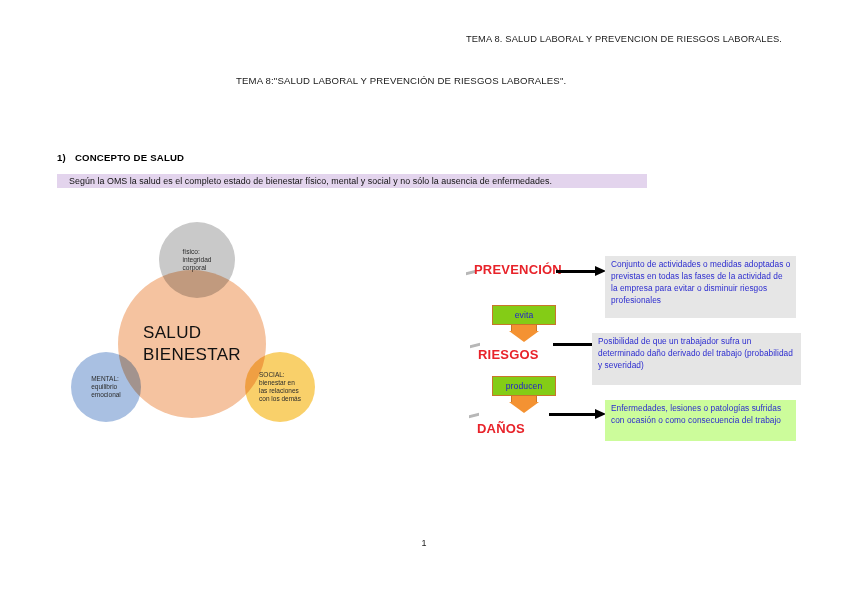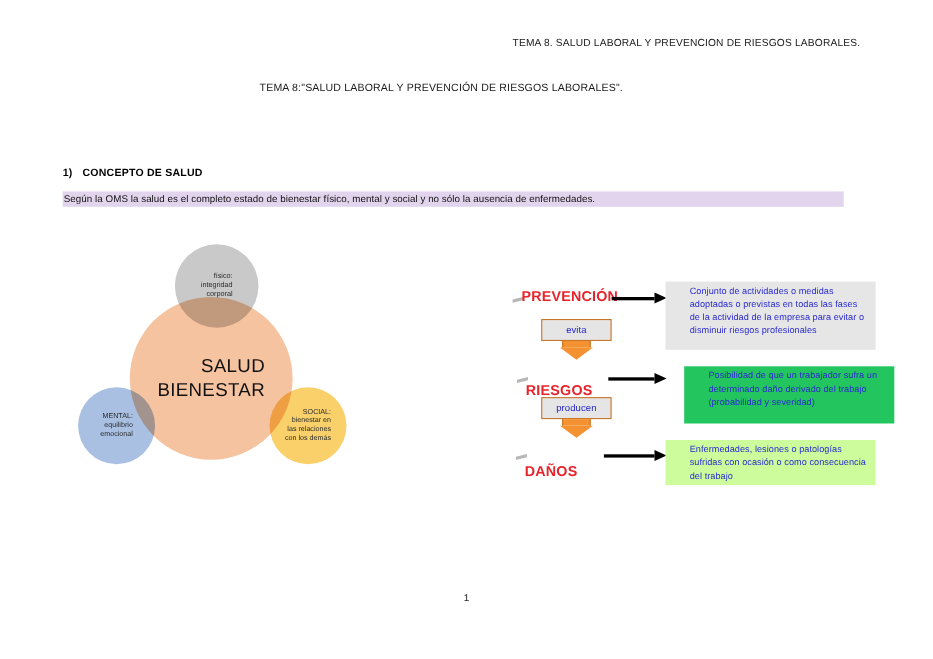--- a/index.html
+++ b/index.html
@@ -54,48 +54,48 @@
     color: #000;
     white-space: nowrap;
   }
   #sec1-heading { left: 57px; top: 152px; }
   #sec1-heading .num { margin-right: 9px; }
 
   .oms-highlight {
     position: absolute;
     left: 57px;
     top: 174px;
-    width: 710px;
+    width: 590px;
     height: 14px;
     line-height: 14px;
     background: #e3d4ed;
     font-size: 8.9px;
     letter-spacing: 0.05px;
     color: #111;
-    padding-left: 1px;
+    padding-left: 12px;
     box-sizing: border-box;
     white-space: nowrap;
   }
 
   
   .venn {
     position: absolute;
     left: 55px;
     top: 212px;
     width: 300px;
     height: 220px;
   }
   .venn .circ {
     position: absolute;
     border-radius: 50%;
     mix-blend-mode: multiply;
     display: flex;
     align-items: center;
     justify-content: center;
-    text-align: right;
+    text-align: left;
     box-sizing: border-box;
   }
   .venn .lbl {
     display: block;
     line-height: 1.22;
     color: #2b2b2b;
   }
   #venn-main {
     left: 63px; top: 58px;
     width: 148px; height: 148px;
@@ -180,29 +180,30 @@
   }
 
   
   .block-arrow {
     position: absolute;
     width: 64px;
   }
   .block-arrow .body {
     width: 64px;
     height: 20px;
-    background: #e5e5e5;
+    background: #84cc16;
     border: 1px solid #c8762a;
     box-sizing: border-box;
     display: flex;
     align-items: center;
     justify-content: center;
     font-size: 8.6px;
     color: #2222cc;
     letter-spacing: 0.1px;
+    margin-top: 15px;
   }
   .block-arrow .stem {
     width: 26px;
     height: 6px;
     margin: 0 auto;
     background: #f49232;
     border-left: 1px solid #c8762a;
     border-right: 1px solid #c8762a;
     box-sizing: border-box;
   }
@@ -216,32 +217,32 @@
   #arrow-evita    { left: 492px; top: 290px; }
   #arrow-producen { left: 492px; top: 361px; }
 
   
   .def-box {
     position: absolute;
     box-sizing: border-box;
     font-size: 8.3px;
     line-height: 1.44;
     color: #2b2bcf;
-    padding: 3px 5px 3px 22px;
+    padding: 3px 5px 3px 6px;
     letter-spacing: 0.05px;
   }
   #def-prevencion {
     left: 605px; top: 256px;
     width: 191px; height: 62px;
     background: #e6e6e6;
   }
   #def-riesgos {
-    left: 622px; top: 333px;
-    width: 191px; height: 52px;
-    background: #22c55e;
+    left: 592px; top: 333px;
+    width: 209px; height: 52px;
+    background: #e5e5e5;
   }
   #def-danos {
     left: 605px; top: 400px;
     width: 191px; height: 41px;
     background: #ccfc9b;
   }
 
   
   .page-number {
     position: absolute;

